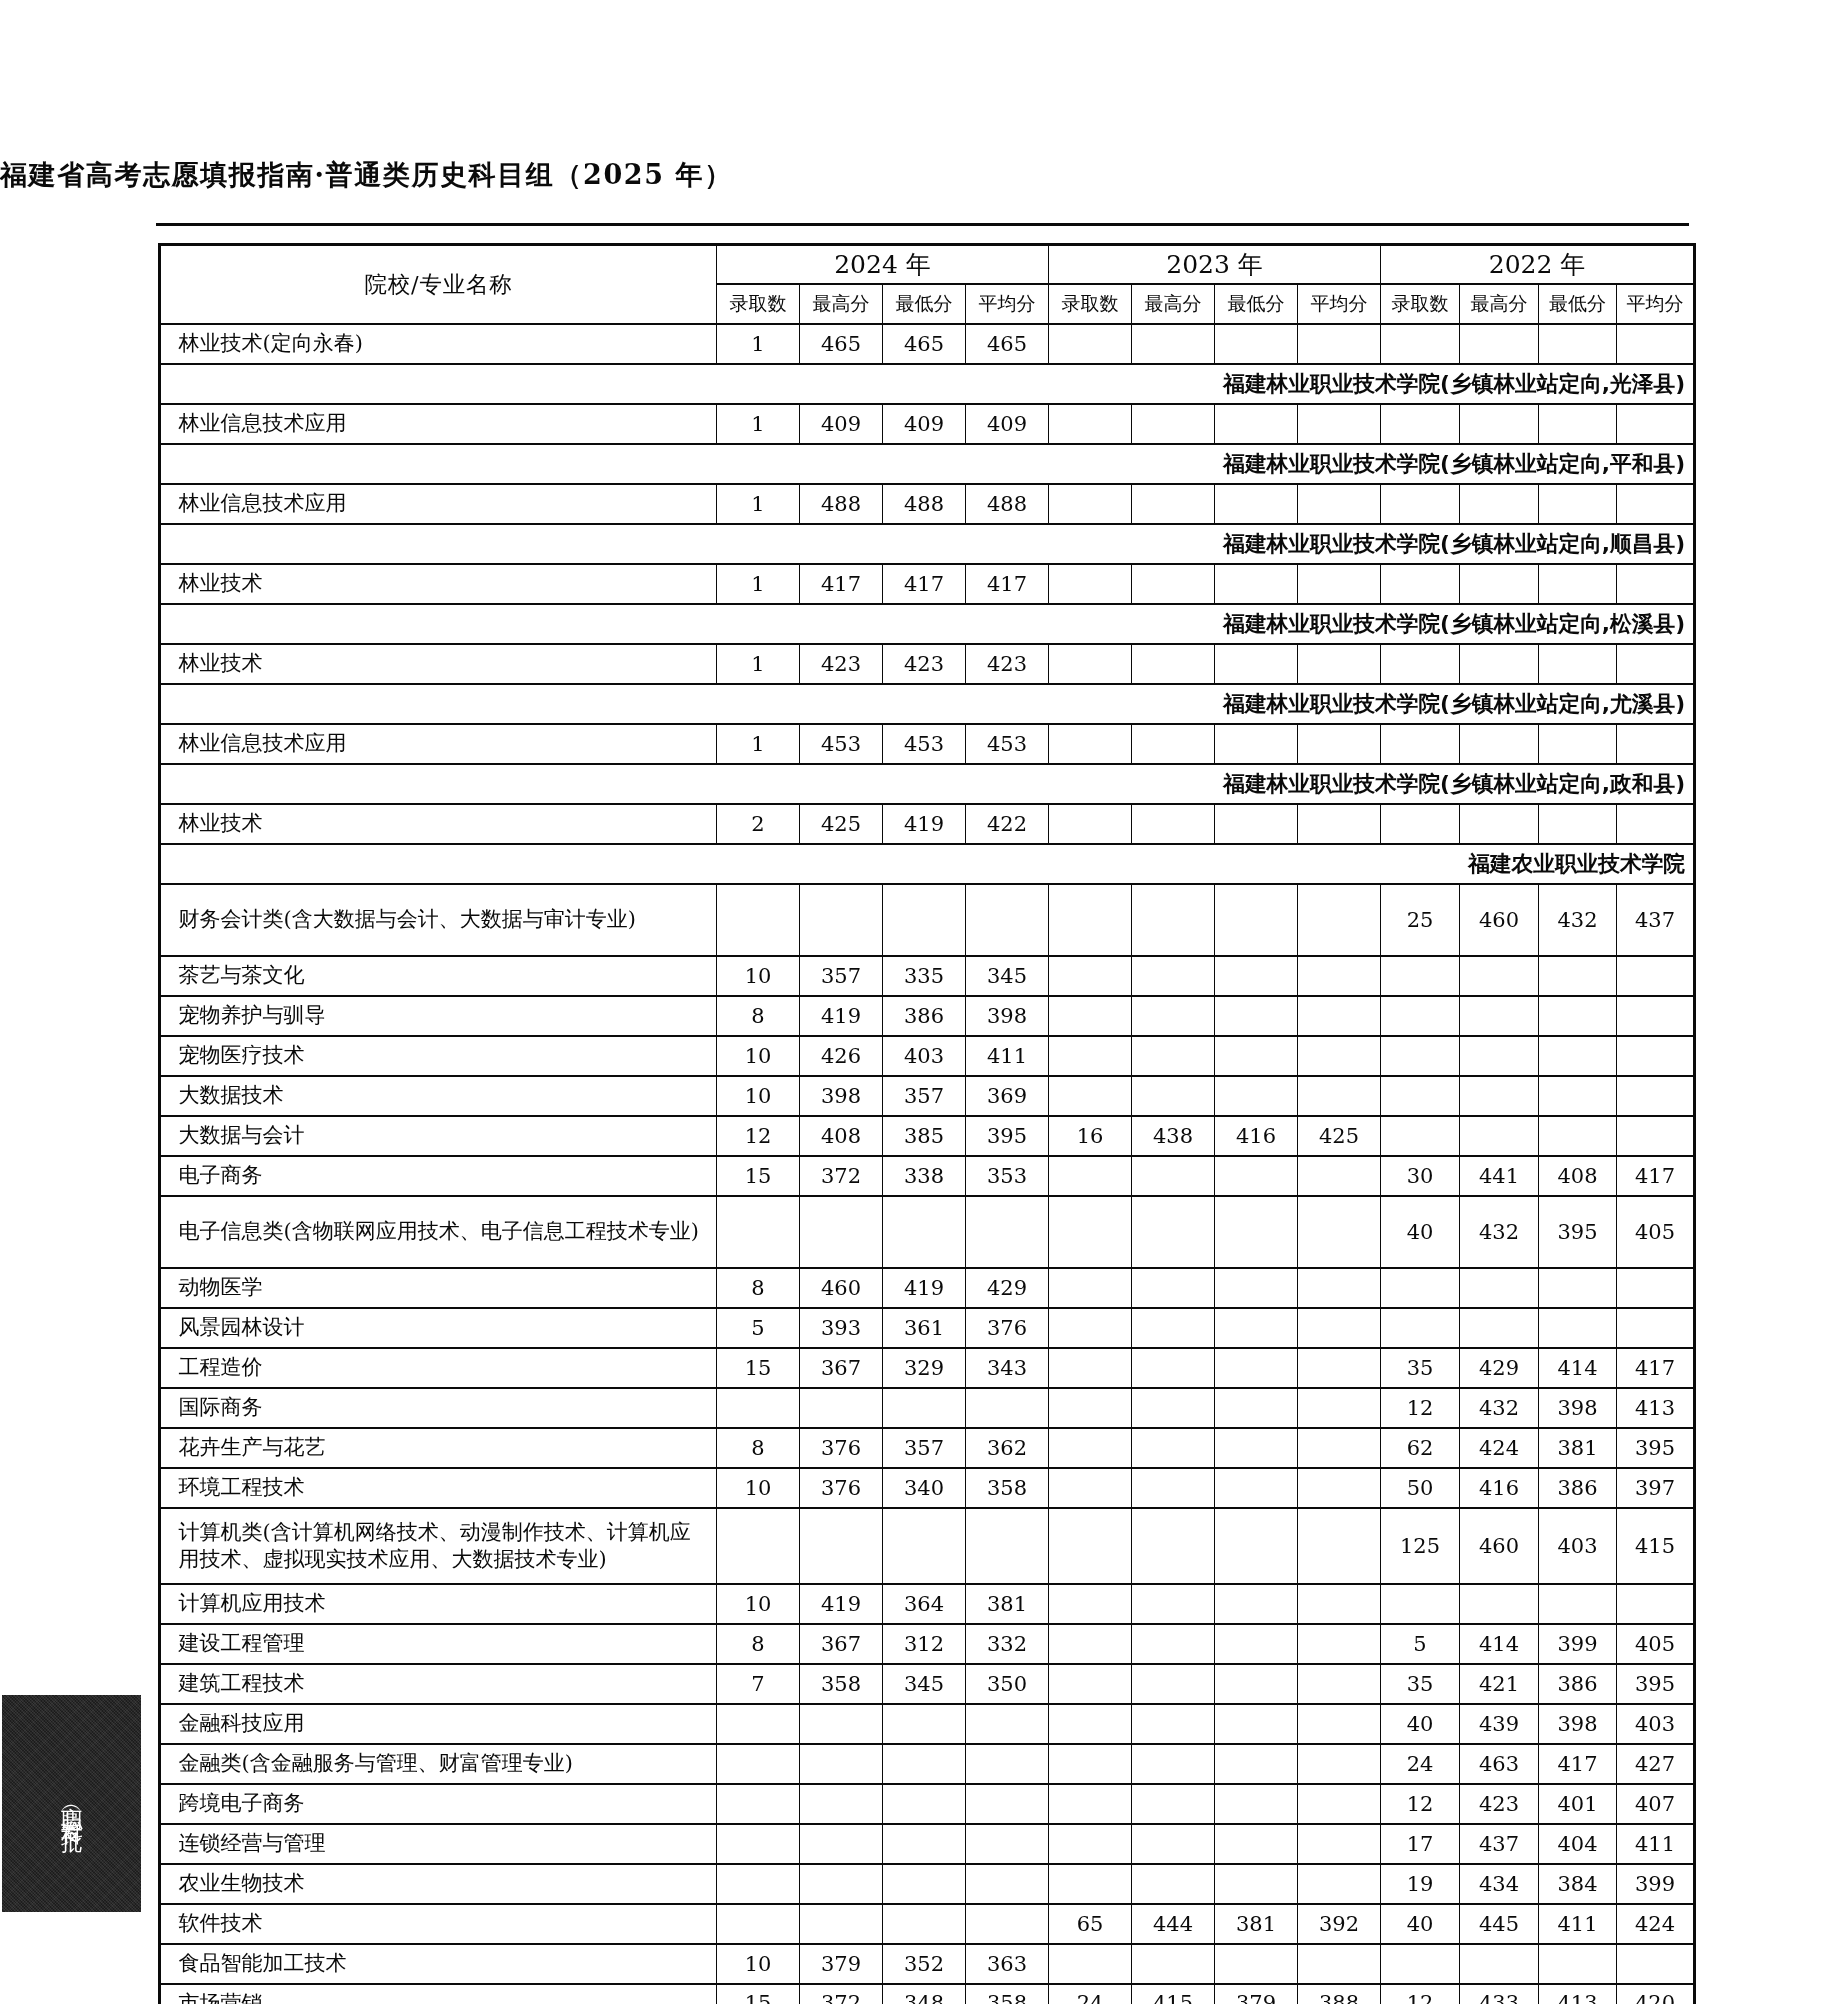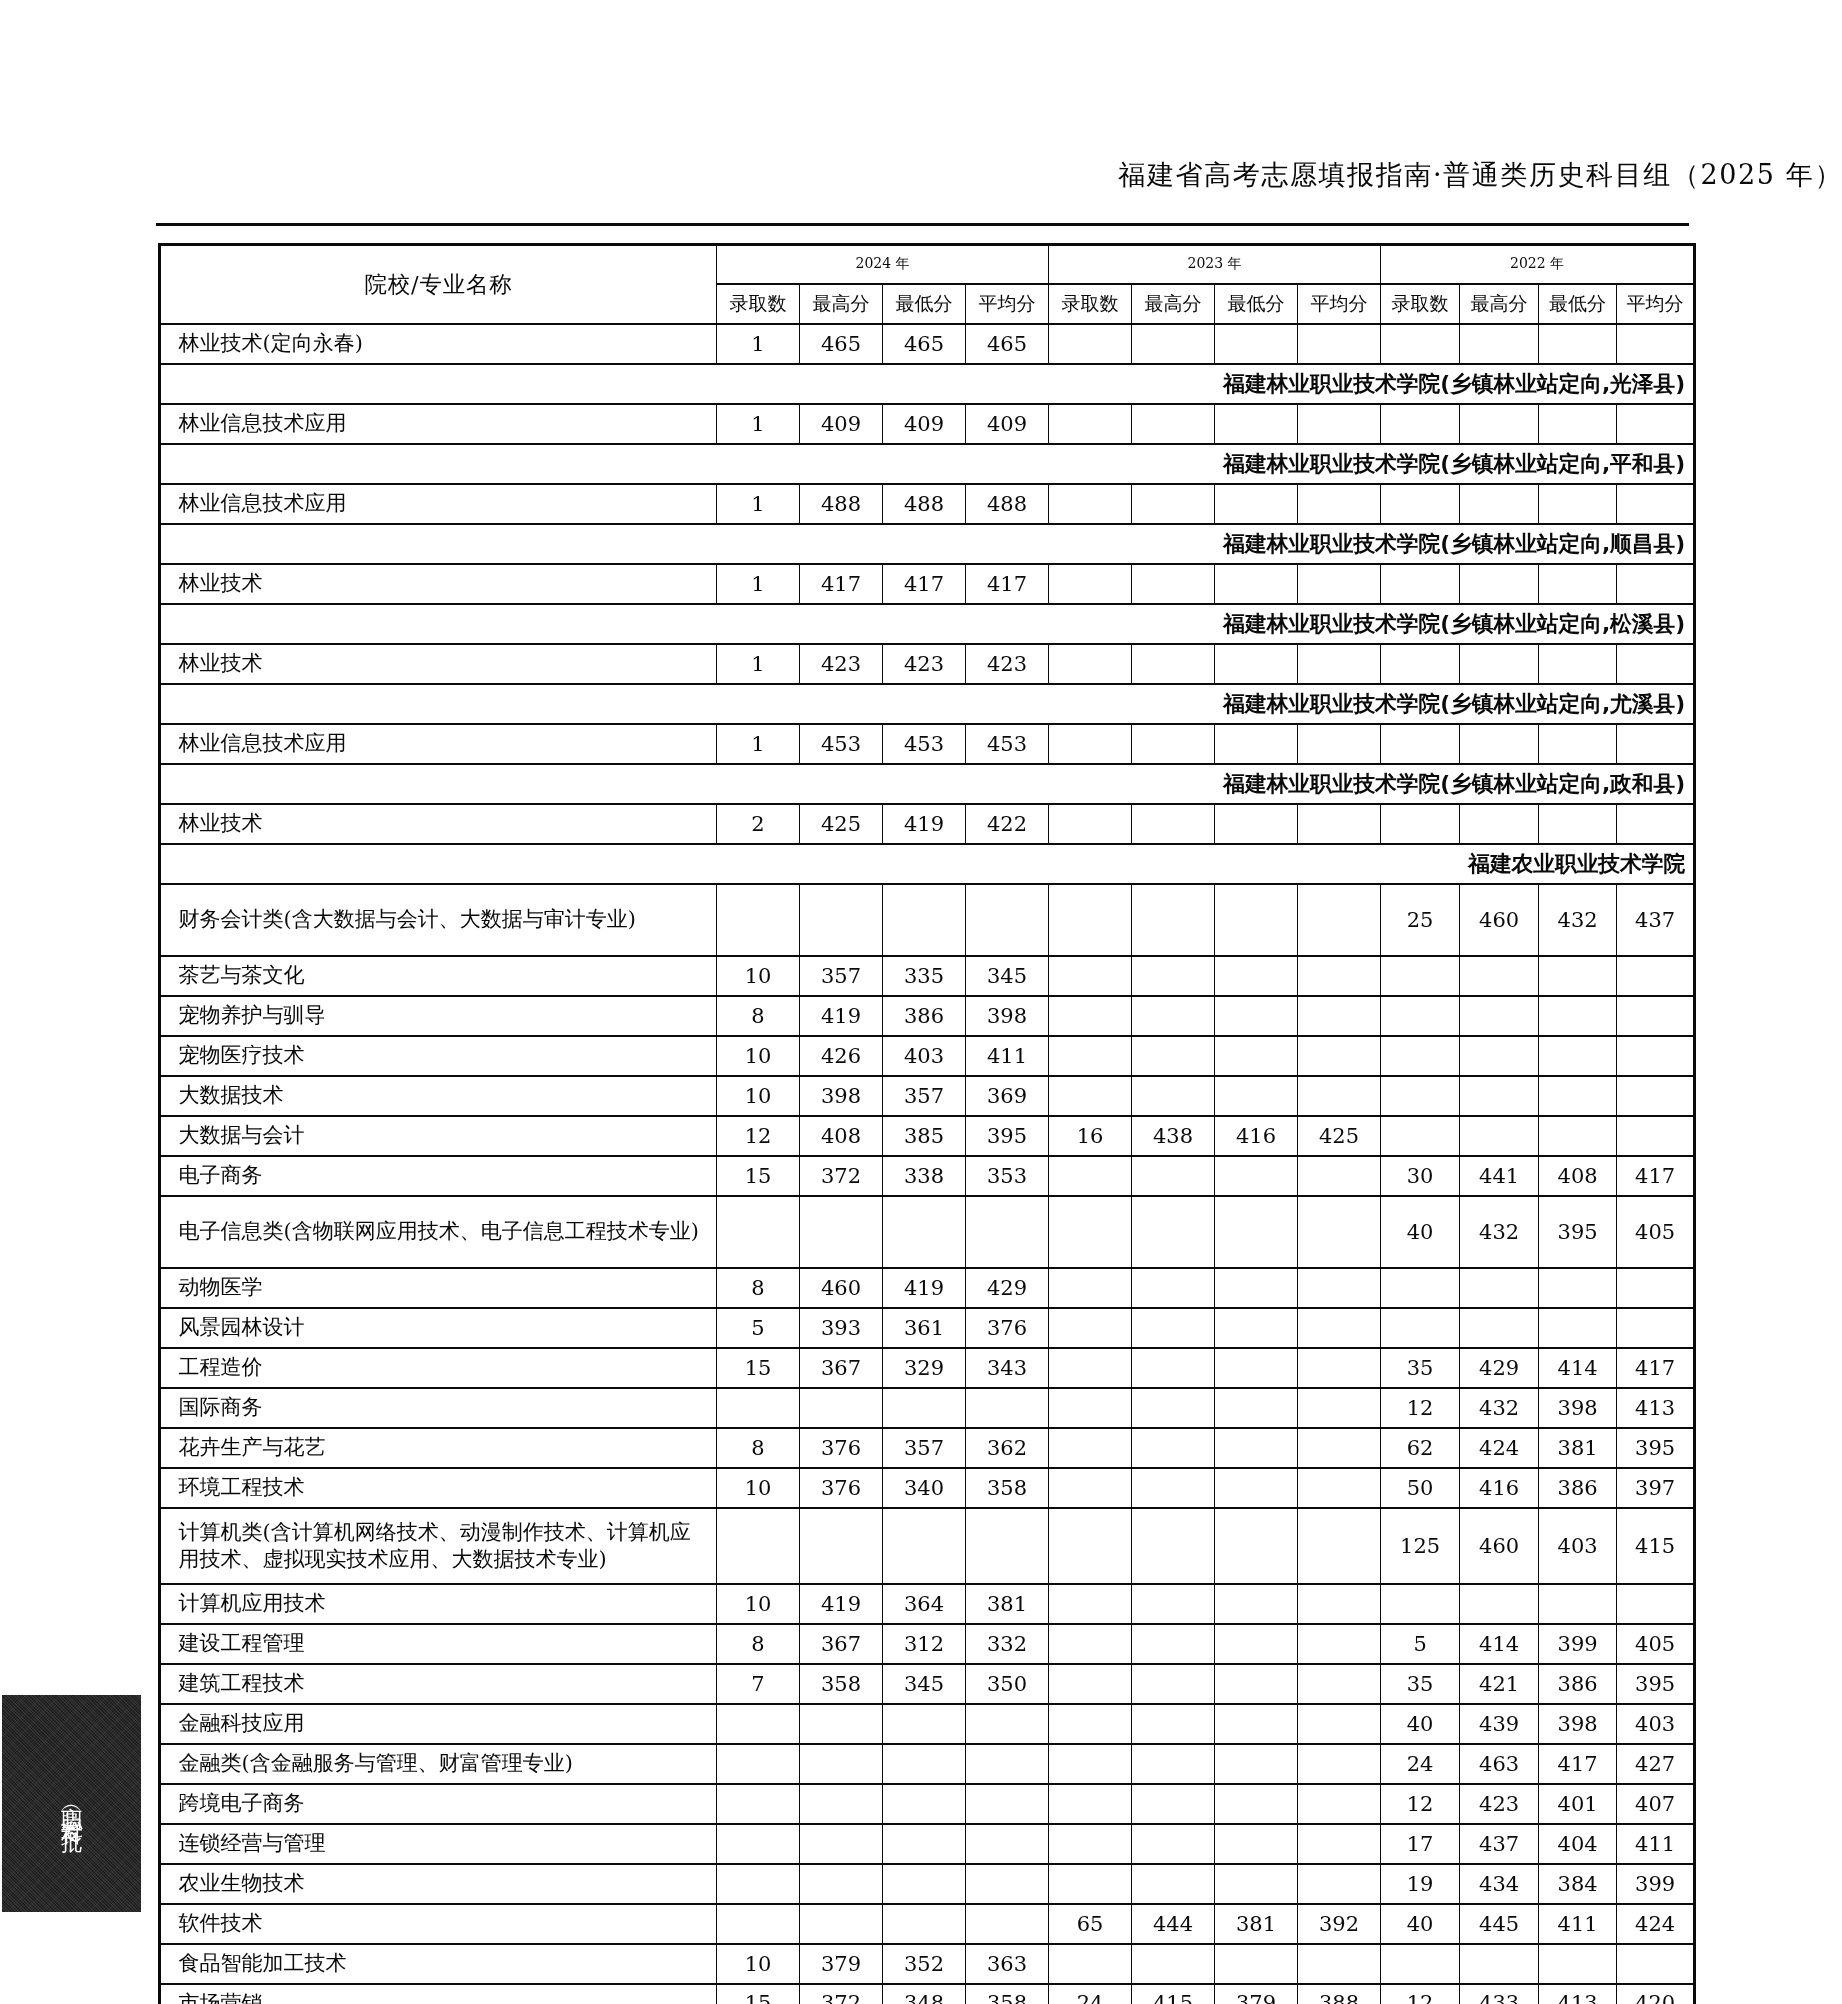--- a/index.html
+++ b/index.html
@@ -6,23 +6,23 @@
   html, body { background: #ffffff; }
   body {
     width: 1843px; height: 2569px;
     position: relative;
     font-family: "DejaVu Serif", "Liberation Serif", serif;
     color: #0a0a0a;
   }
   .page-title {
     position: absolute;
     top: 157px; left: 0; width: 100%;
-    text-align: right;
+    text-align: left;
     font-size: 27px;
-    font-weight: normal;
+    font-weight: bold;
     letter-spacing: 1.6px;
   }
   .header-rule {
     position: absolute;
     top: 223px; left: 156px;
     width: 1533px; height: 2.8px;
     background: #0a0a0a;
   }
   table.scores {
     position: absolute;
@@ -35,21 +35,21 @@
   table.scores th, table.scores td {
     border-left: 1.2px solid #0a0a0a;
     border-right: 1.2px solid #0a0a0a;
     border-top: 2.4px solid #0a0a0a;
     border-bottom: 2.4px solid #0a0a0a;
     overflow: hidden;
   }
   thead tr.years-row { height: 39px; }
   thead tr.metrics-row { height: 40px; }
   thead th {
-    font-size: 14px;
+    font-size: 25px;
     font-weight: normal;
     text-align: center;
     vertical-align: middle;
   }
   thead th.name-head { font-size: 22.5px; letter-spacing: 0.8px; }
   thead tr.metrics-row th { font-size: 19px; }
   tbody tr { height: 40px; }
   tbody tr.r2 { height: 72px; }
   tbody tr.r3 { height: 76px; }
   td.name {

